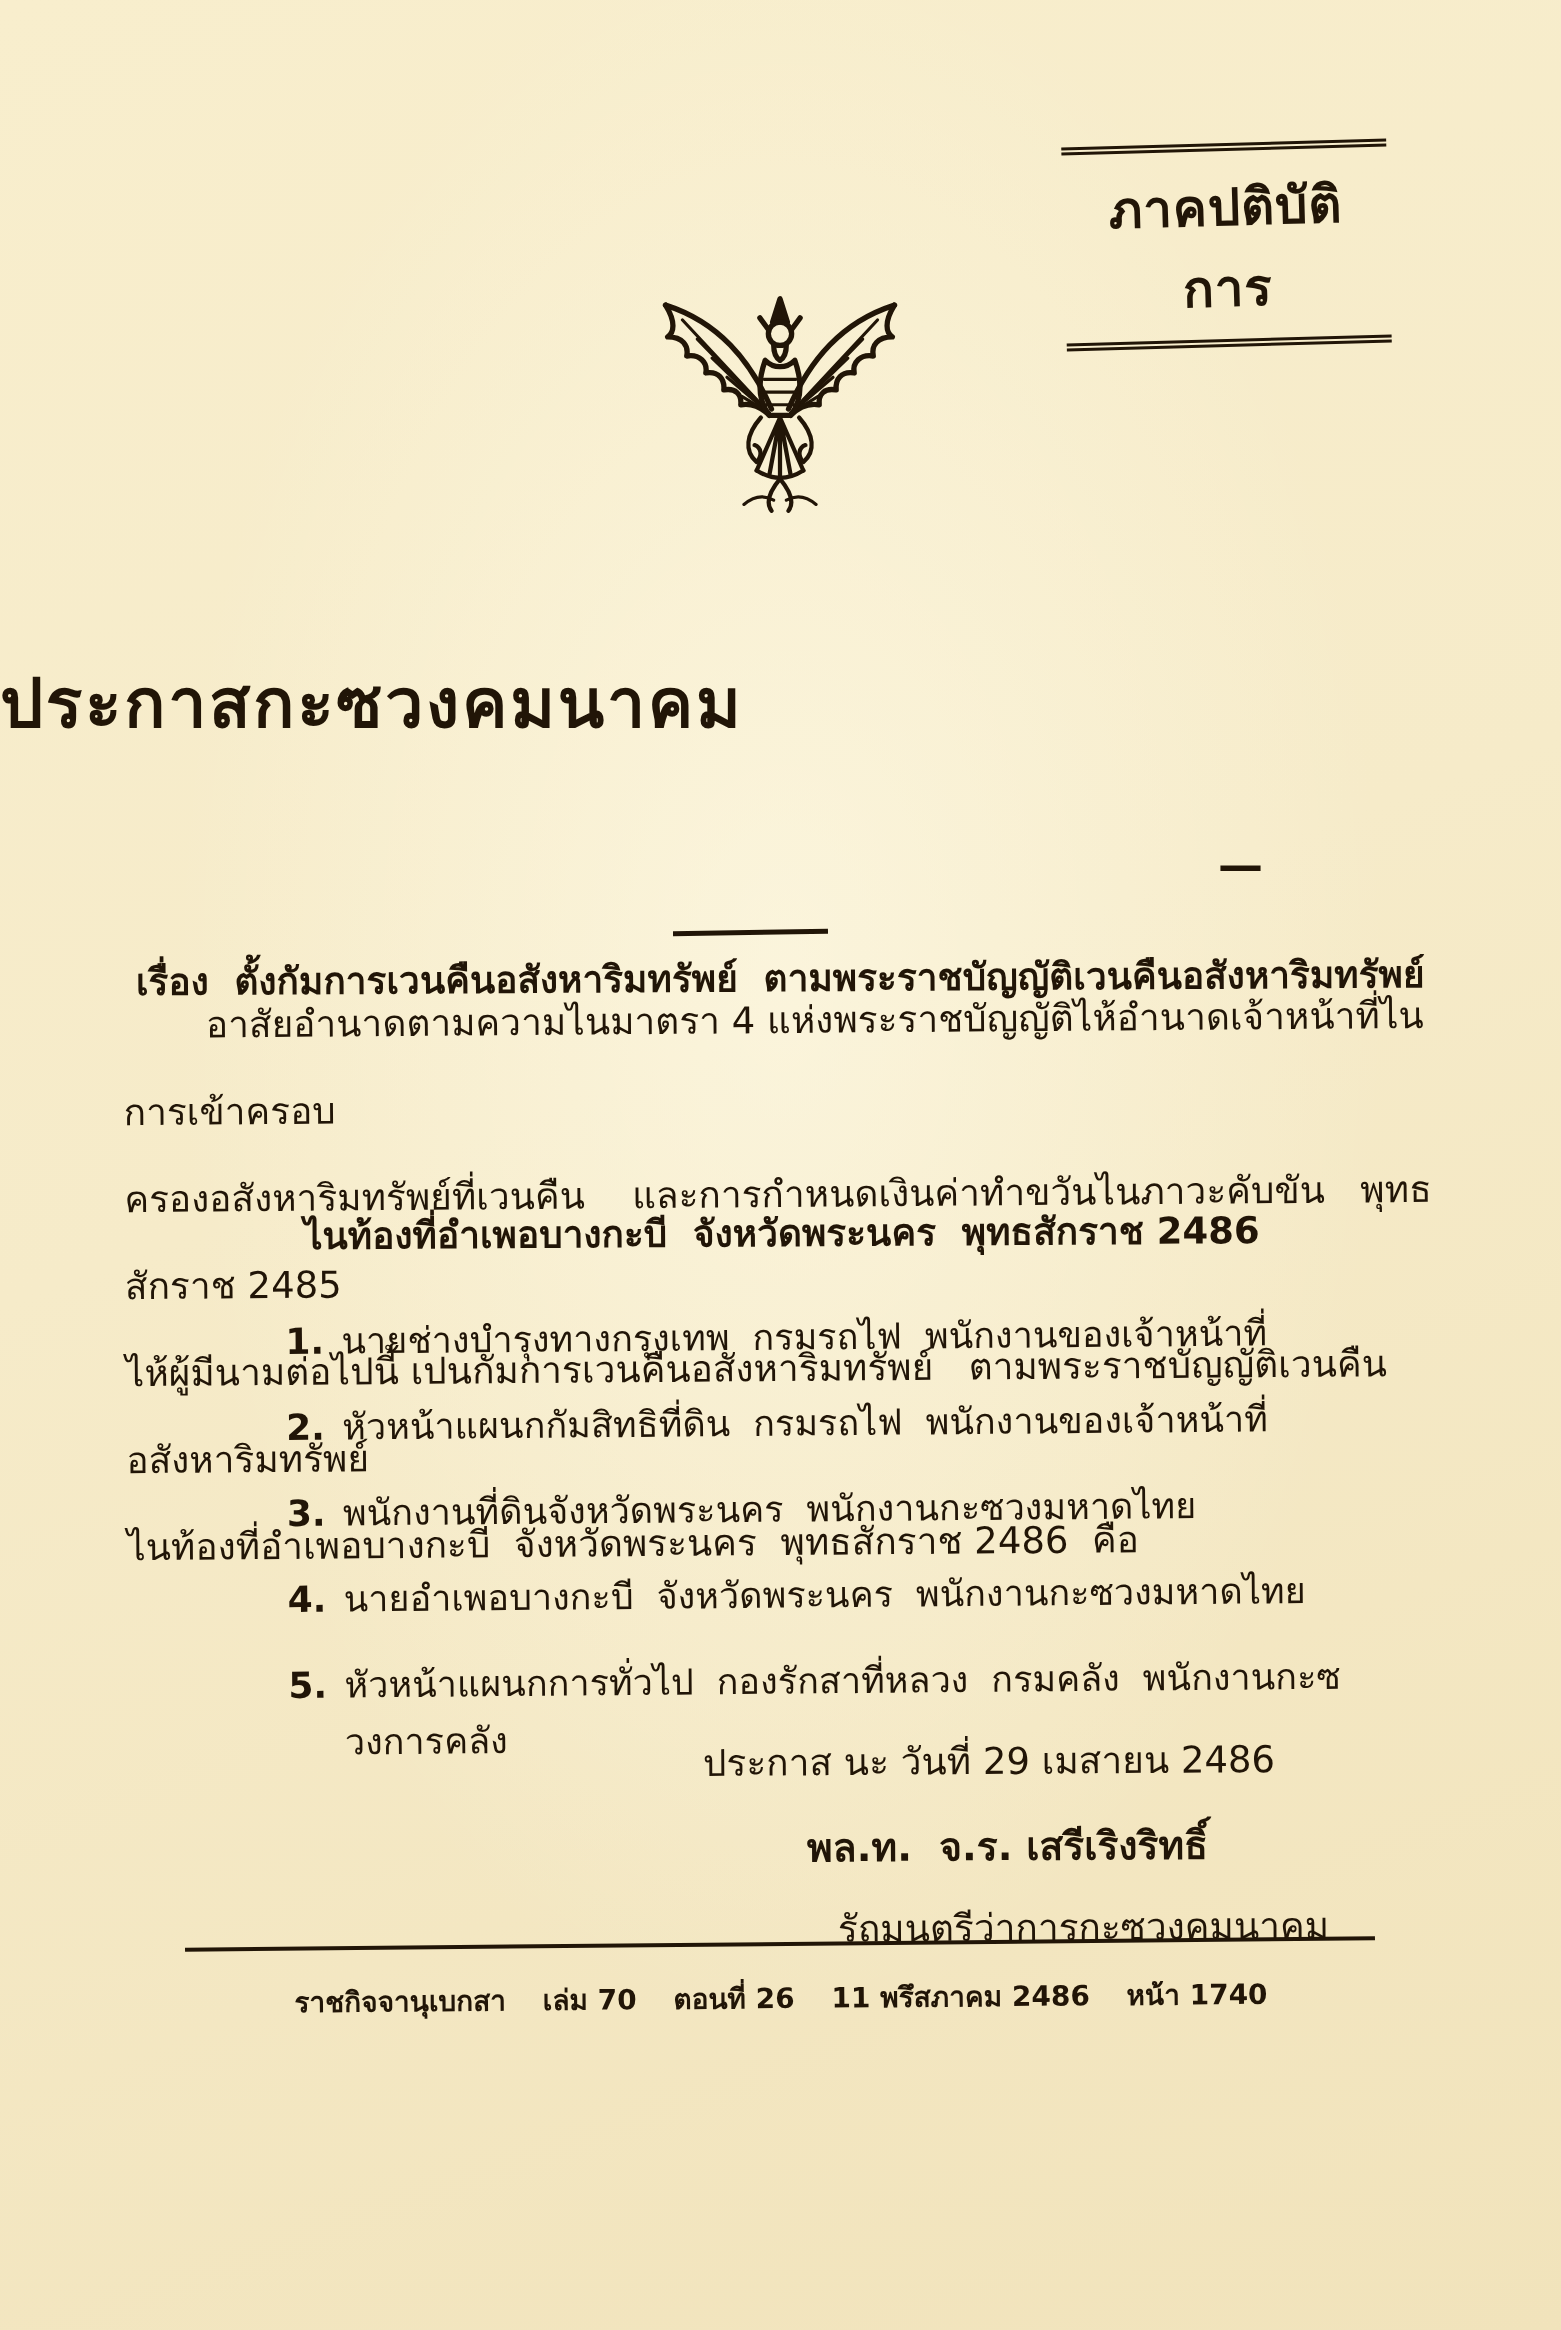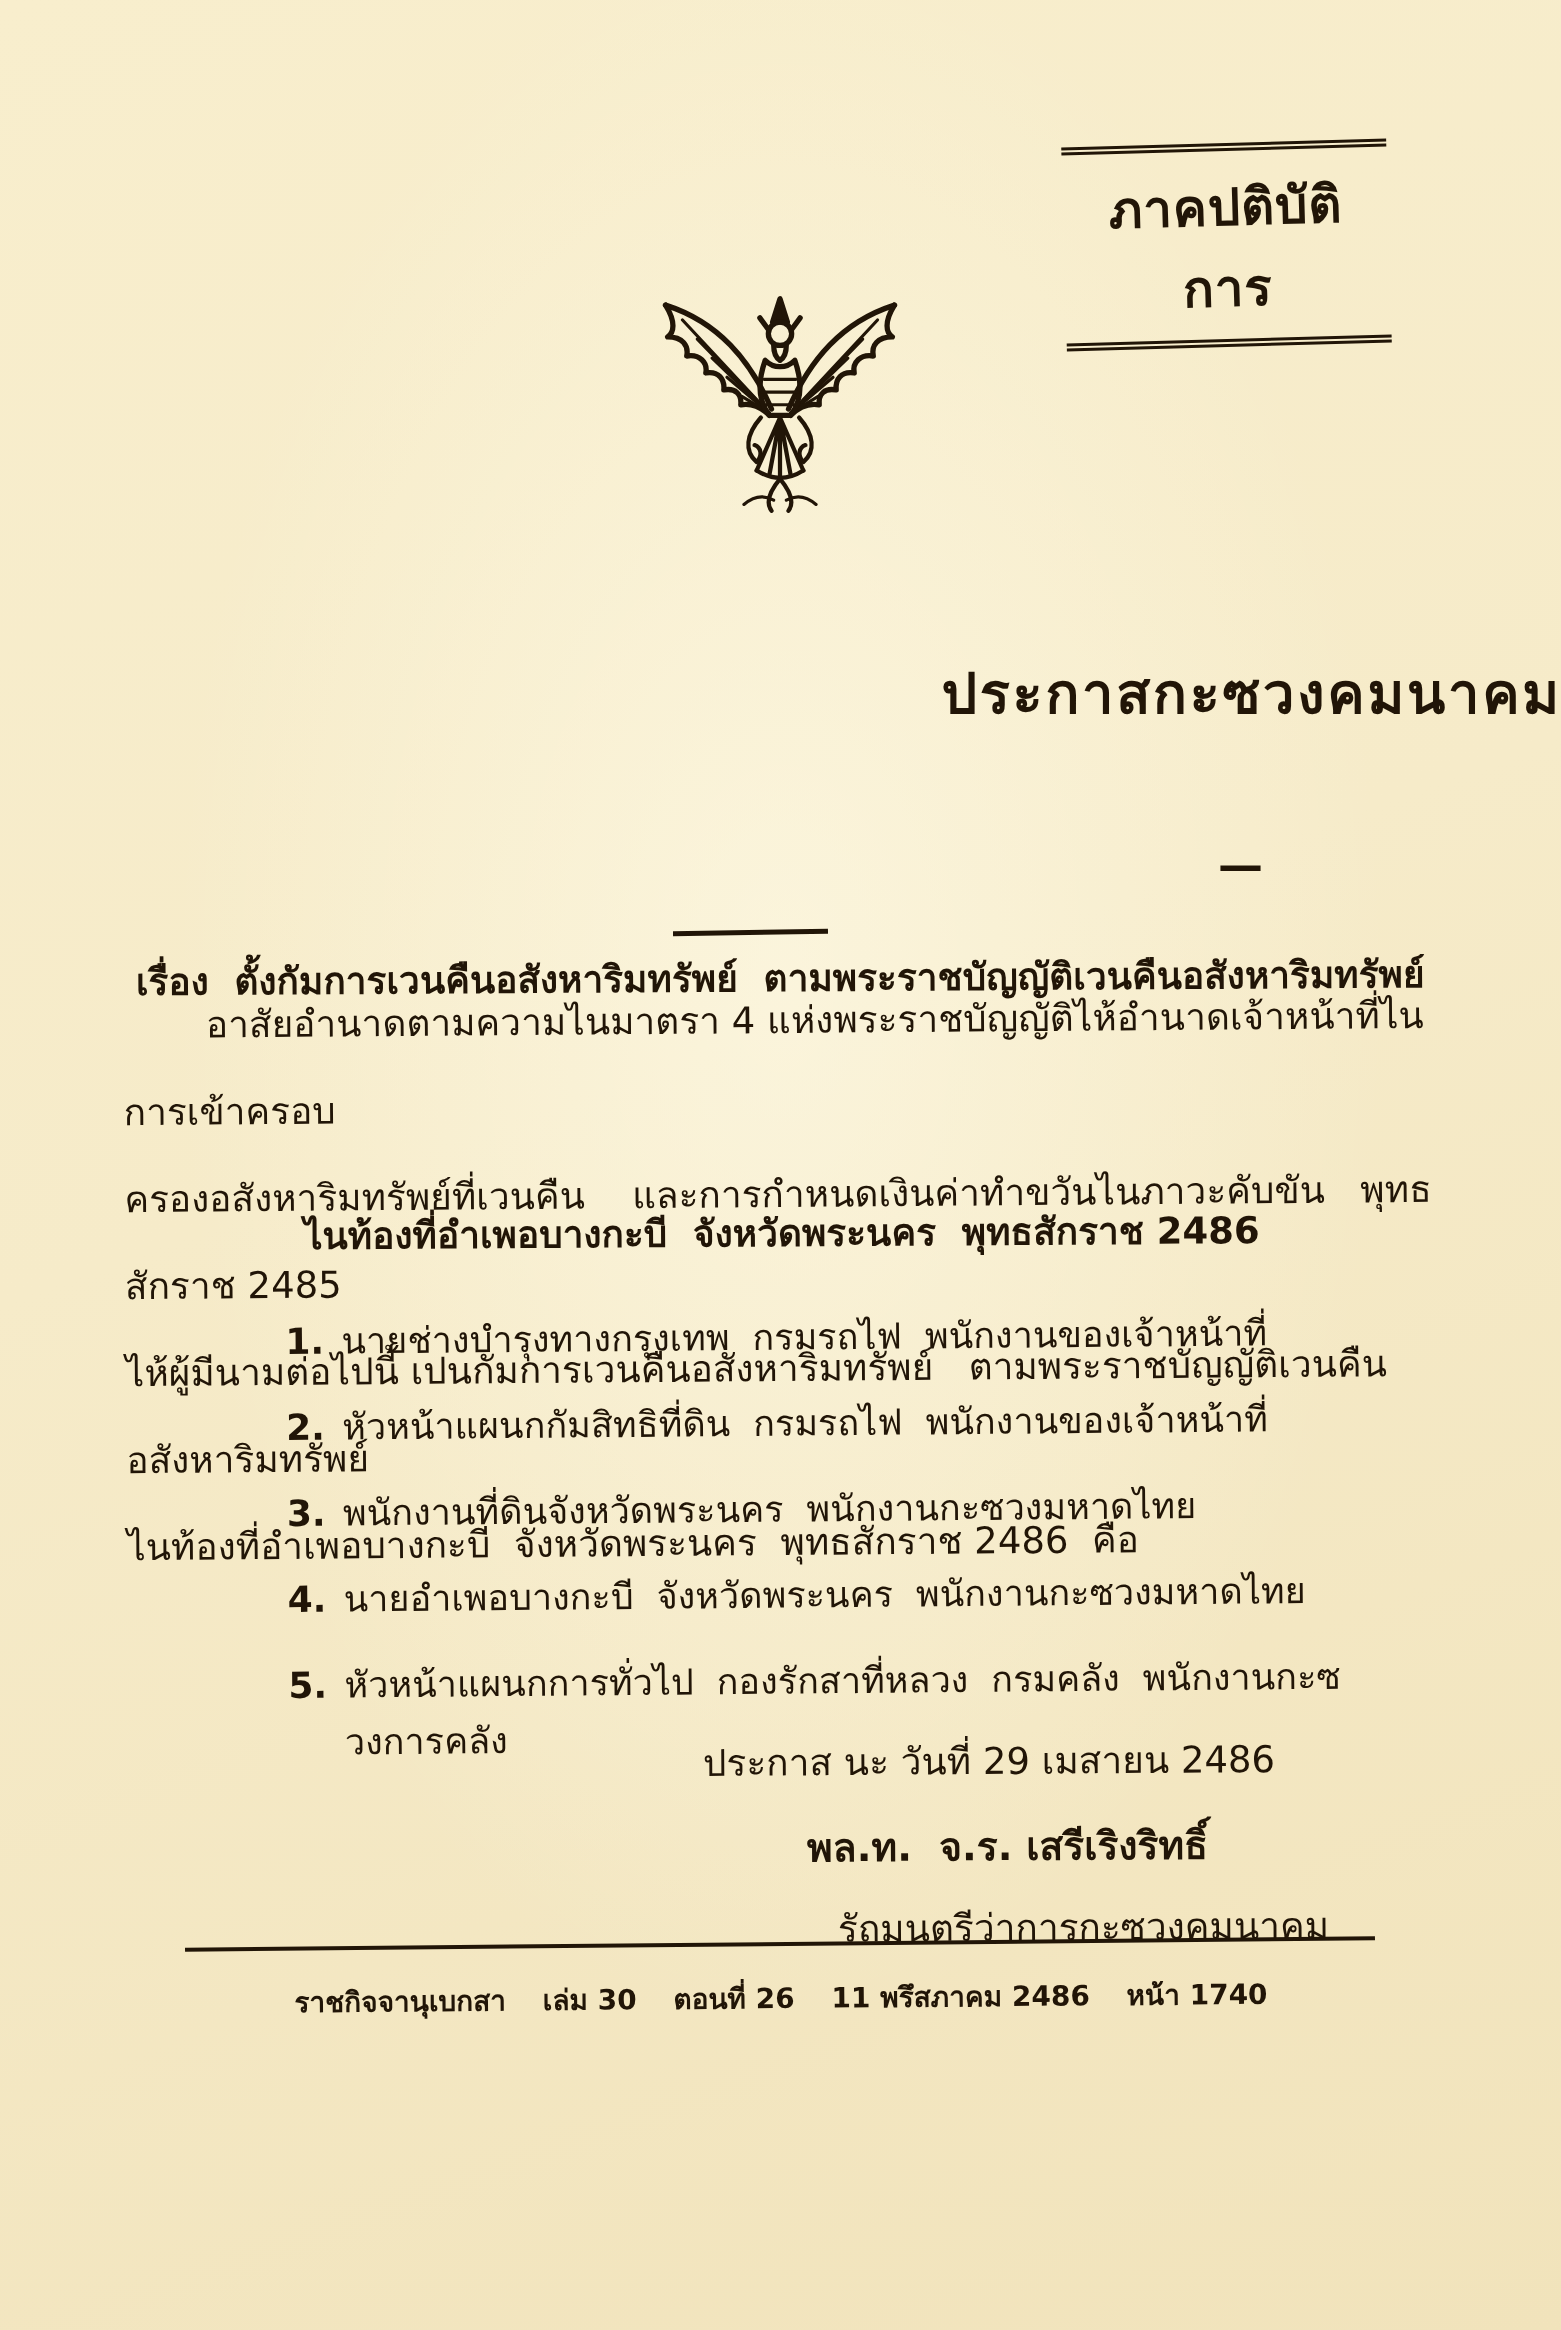--- a/index.html
+++ b/index.html
@@ -41,22 +41,22 @@
     position:absolute;
     top:287px; left:621px;
     width:318px; height:314px;
     color:var(--ink);
   }
   .emblem svg{width:100%;height:100%;}
   
   .doc-title{
     position:absolute;
     top:649px; left:0; width:100%;
-    text-align:right;
-    font-size:56px;
+    text-align:left;
+    font-size:68px;
     font-weight:bold;
     letter-spacing:2.7px;
   }
   
   .subject{
     position:absolute;
     top:766px; left:0; width:100%;
     text-align:center;
     font-size:37px;
     font-weight:600;
@@ -229,20 +229,20 @@
     </div>
   </div>
 
   <div class="date-line">ประกาส นะ วันที่ 29 เมสายน 2486</div>
   <div class="signer">พล.ท.  จ.ร. เสรีเริงริทธิ์</div>
   <div class="signer-title">รัถมนตรีว่าการกะซวงคมนาคม</div>
 
   <div class="footer-rule"></div>
   <div class="footer">
     <span>ราชกิจจานุเบกสา</span>
-    <span>เล่ม 30</span>
+    <span>เล่ม 70</span>
     <span>ตอนที่ 26</span>
     <span>11 พรึสภาคม 2486</span>
     <span>หน้า 1740</span>
   </div>
 
 </div>
 
 
 </body></html>

